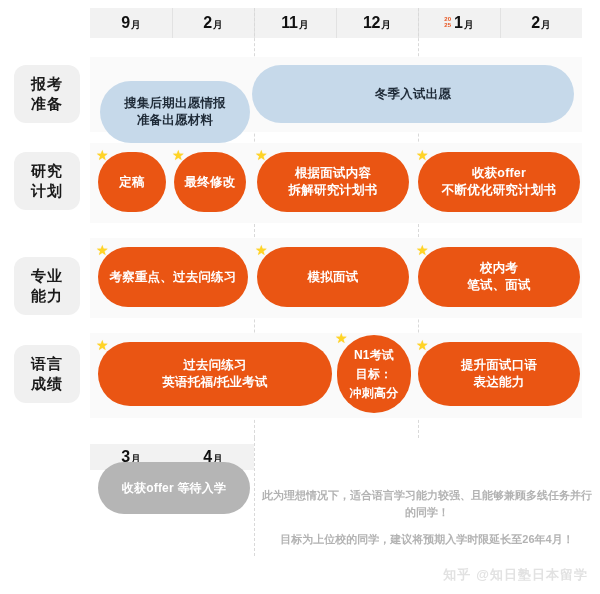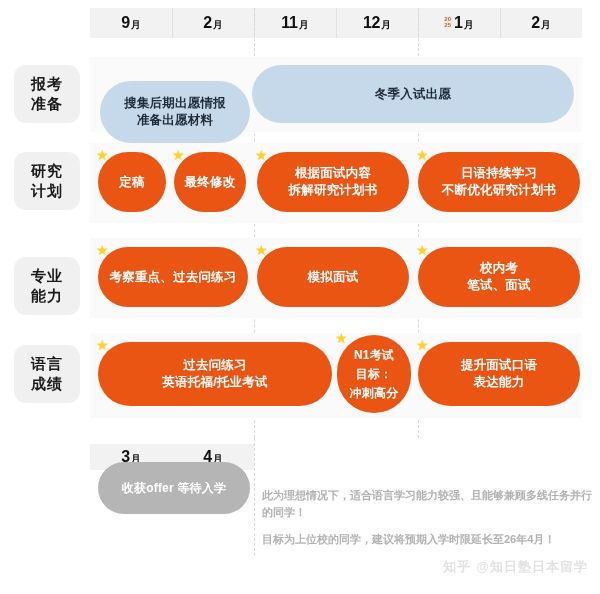--- a/index.html
+++ b/index.html
@@ -81,27 +81,27 @@
 
   
   .bottom-band {
     position:absolute; left:90px; top:444px; width:164px; height:26px;
     background:#f2f2f2; display:flex;
   }
   .bottom-band .month-cell { font-size:15px; }
 
   .note {
     position:absolute; left:262px; top:487px; width:330px;
-    color:#b3b3b3; font-size:11px; line-height:17px; font-weight:700;
+    color:#b3b3b3; font-size:11px; line-height:17px; font-weight:700;text-align:center;
   }
   .note p { margin-bottom:10px; }
   .note p:last-child { margin-bottom:12px; }
 
   .watermark {
-    position:absolute; right:12px; bottom:18px;
+    position:absolute; right:12px; bottom:10px;
     color:#e2e2e2; font-size:13px; font-weight:700; letter-spacing:1px;
     display:flex; gap:5px;
   }
   .wm-logo { font-weight:700; }
 </style>
 </head>
 <body>
 
 <div id="root">
 
@@ -177,21 +177,21 @@
       <span class="star">★</span>
       <span class="ln">最终修改</span>
     </div>
     <div class="pill orange" style="left:257px;top:9px;width:152px;height:60px">
       <span class="star">★</span>
       <span class="ln">根据面试内容</span>
       <span class="ln">拆解研究计划书</span>
     </div>
     <div class="pill orange" style="left:418px;top:9px;width:162px;height:60px">
       <span class="star">★</span>
-      <span class="ln">日语持续学习</span>
+      <span class="ln">收获offer</span>
       <span class="ln">不断优化研究计划书</span>
     </div>
   </div>
 
   <div class="row" style="top:238px;height:80px">
     <div class="rowbg"></div>
     <div class="side-tab" style="top:19px;height:58px">
       <span>专业</span>
       <span>能力</span>
     </div>

